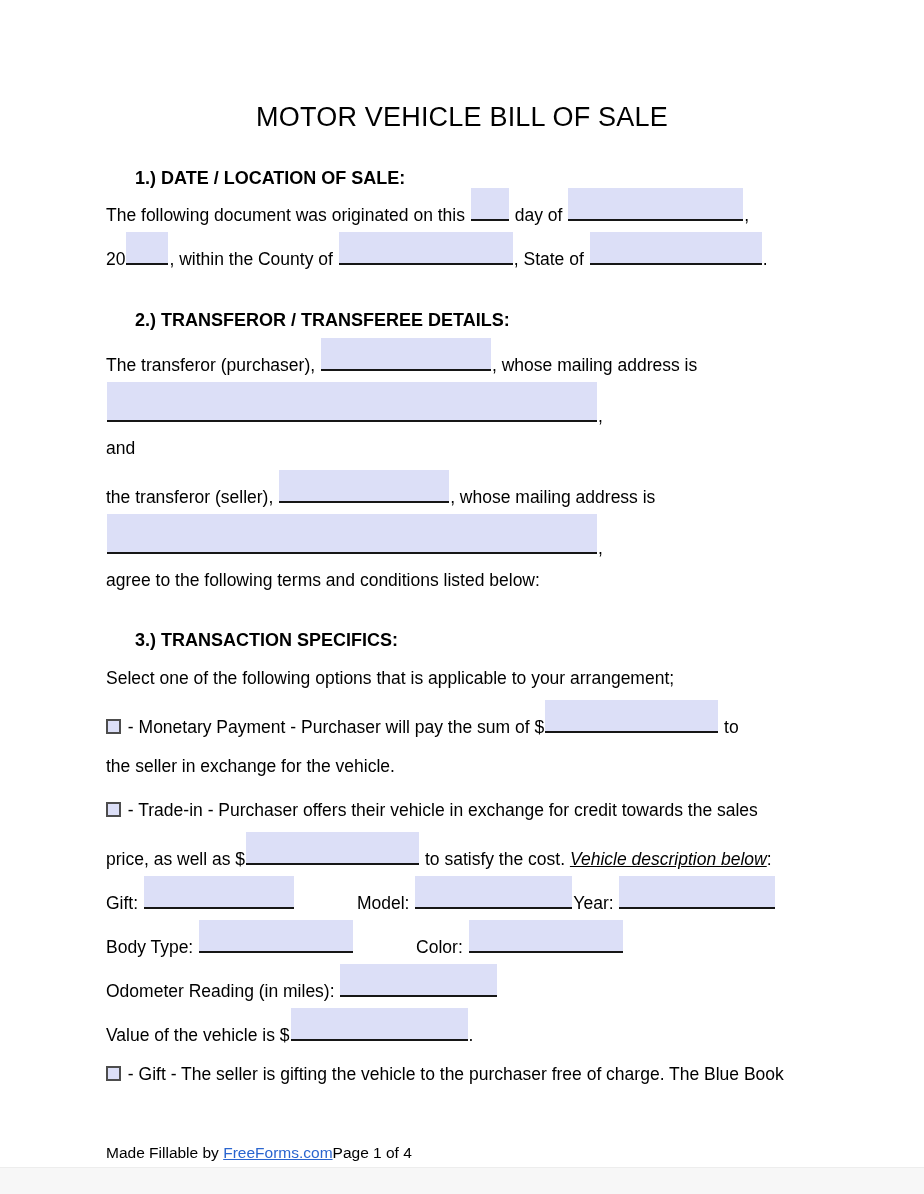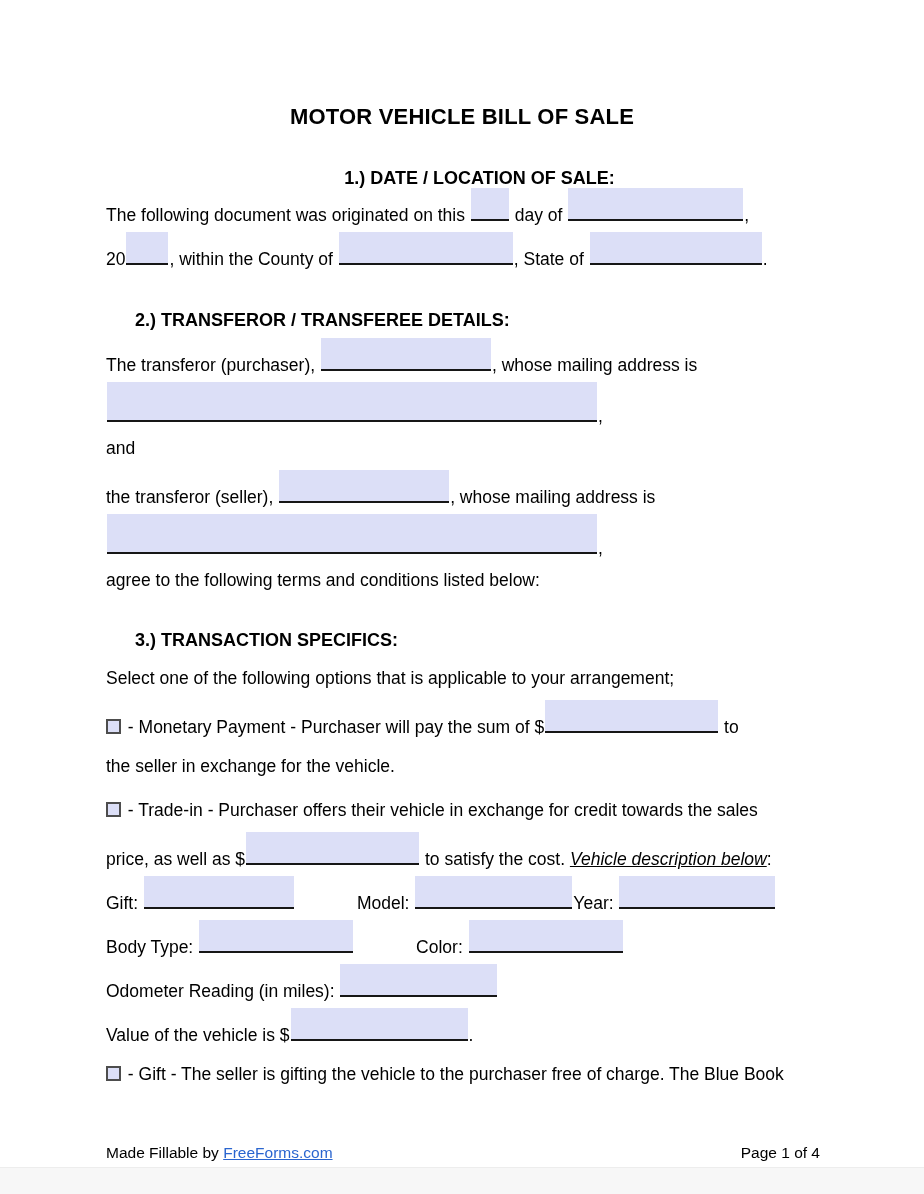--- a/index.html
+++ b/index.html
@@ -7,27 +7,27 @@
     --link:#2a65cf;
   }
   html,body{margin:0;padding:0;}
   body{
     width:924px;height:1194px;position:relative;background:#ffffff;
     font-family:"Liberation Sans",sans-serif;color:#000;overflow:hidden;
   }
   .page{position:absolute;inset:0;background:#fff;}
   .content{padding:0 100px 0 106px;}
   h1.title{
-    font-size:22px;font-weight:bold;text-align:center;
+    font-size:27px;font-weight:normal;text-align:center;
     margin:102px 0 0 0;line-height:30px;letter-spacing:0.2px;
   }
   .sec{
     font-size:18px;font-weight:bold;padding-left:29px;line-height:20px;
   }
-  .sec.s1{margin:36px 0 0 0;text-align:center;}
+  .sec.s1{margin:36px 0 0 0;}
   .sec.s2{margin:34px 0 8px 0;}
   .sec.s3{margin:28px 0 6px 0;}
   .line{
     font-size:17.5px;height:44px;line-height:44px;white-space:nowrap;
   }
   .b{font-weight:normal;}
   .iu{font-style:italic;text-decoration:underline;}
   .field{
     display:inline-block;height:31px;background:var(--hl);
     border-bottom:2px solid #161616;vertical-align:baseline;margin:0 1px;
@@ -38,21 +38,21 @@
   .w173{width:173px}.w174{width:174px}.w175{width:175px}.w177{width:177px}
   .w490{width:490px}
   .gap{display:inline-block;width:62px;}
   .checkbox{
     display:inline-block;width:15px;height:15px;box-sizing:border-box;
     background:var(--hl);border:2px solid #4d4d4d;vertical-align:-1px;
     margin-right:2px;
   }
   .footer{
     position:absolute;left:106px;right:104px;top:1144px;
-    display:flex;justify-content:space-between;align-items:baseline;
+    display:flex;justify-content:flex-start;align-items:baseline;
     font-size:15.5px;
   }
   .footer a{color:var(--link);text-decoration:underline;cursor:pointer;}
   .bottom-strip{
     position:absolute;left:0;right:0;bottom:0;height:26px;
     background:#f7f7f7;border-top:1px solid #ededed;
   }
 </style>
 </head>
 <body>

